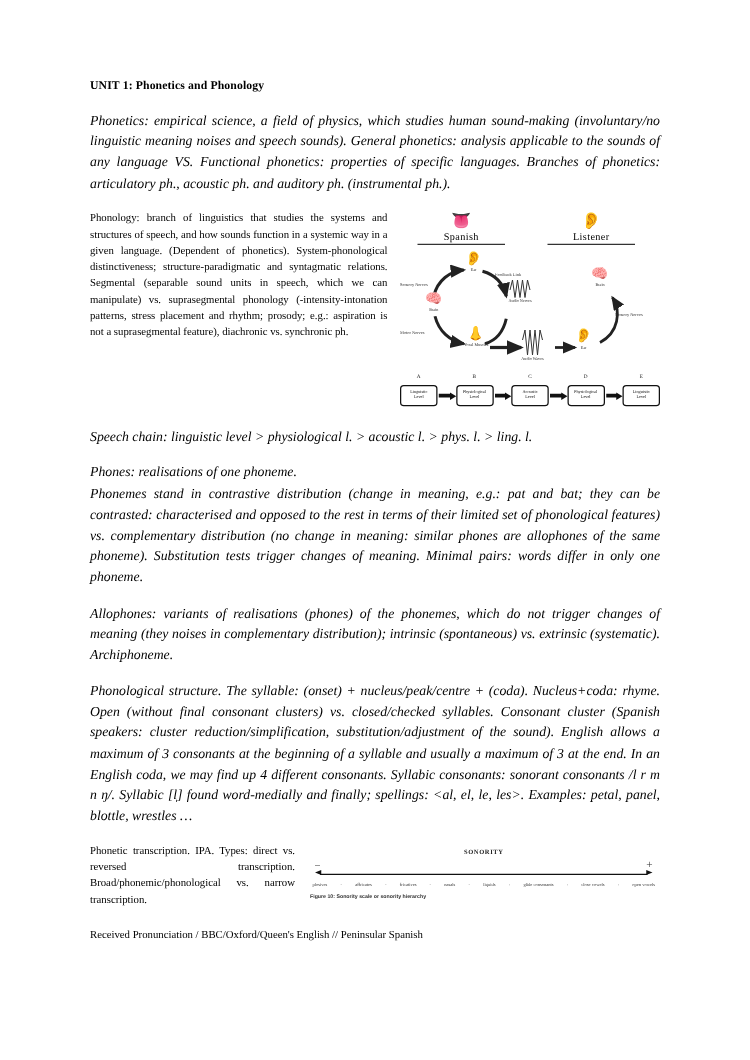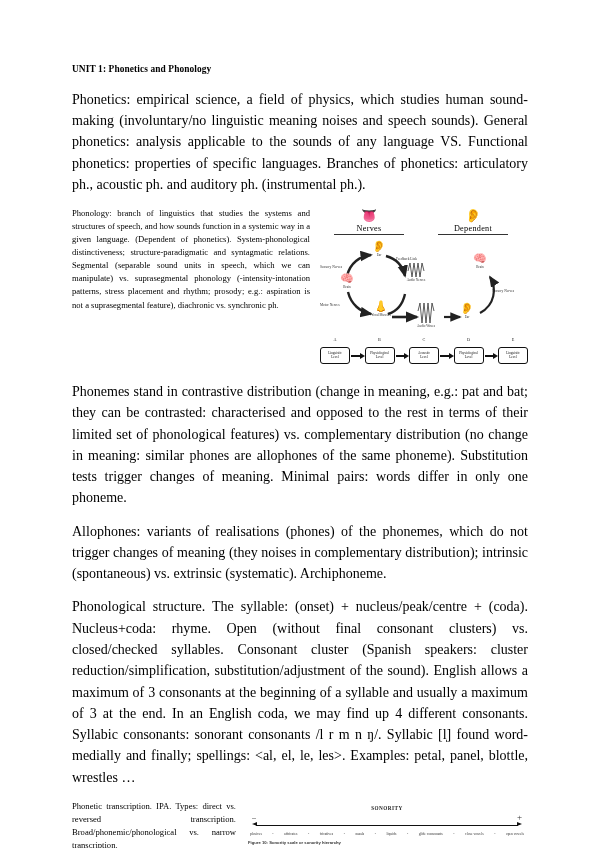--- a/index.html
+++ b/index.html
@@ -31,24 +31,25 @@
   }
   .doc-title {
     font-weight: bold;
     font-size: 9.4px;
     letter-spacing: 0.1px;
     margin: 0 0 13px 0;
     line-height: 1.25;
   }
   p.para {
     margin: 0 0 12px 0;
-    font-size: 14px;
+    font-size: 11px;
     line-height: 1.52;
     text-align: justify;
     text-justify: inter-word;
+    font-style: italic;
   }
   p.tight { margin-bottom: 0; }
   .italic-head {
     font-style: italic;
     font-size: 8.6px;
     line-height: 1.52;
     margin: 0;
   }
   
   .float-right-fig {
@@ -295,25 +296,25 @@
 
     <p class="para">Phonetics: empirical science, a field of physics, which studies human sound-making (involuntary/no linguistic meaning noises and speech sounds). General phonetics: analysis applicable to the sounds of any language VS. Functional phonetics: properties of specific languages. Branches of phonetics: articulatory ph., acoustic ph. and auditory ph. (instrumental ph.).</p>
 
     <div class="clearfix">
       <div class="float-right-fig">
         <div class="speech-chain">
 
           <div class="sc-headings">
             <div class="sc-head" style="left:14px; top:0;">
               <span class="glyph">👅</span>
-              <span class="lbl">Nerves</span>
+              <span class="lbl">Spanish</span>
             </div>
             <div class="sc-head" style="left:118px; top:0;">
               <span class="glyph">👂</span>
-              <span class="lbl">Dependent</span>
+              <span class="lbl">Listener</span>
             </div>
           </div>
 
           <div class="sc-stage">
             <svg class="sc-svg" width="208" height="92" viewBox="0 0 208 92">
               <defs>
                 <marker id="ah" markerWidth="6" markerHeight="6" refX="4.4" refY="2.2" orient="auto">
                   <path d="M0,0 L0,4.4 L5.2,2.2 z" fill="#222"></path>
                 </marker>
               </defs>
@@ -409,21 +410,23 @@
               </div>
             </div>
           </div>
 
         </div>
       </div>
 
       <p class="col-para">Phonology: branch of linguistics that studies the systems and structures of speech, and how sounds function in a systemic way in a given language. (Dependent of phonetics). System-phonological distinctiveness; structure-paradigmatic and syntagmatic relations. Segmental (separable sound units in speech, which we can manipulate) vs. suprasegmental phonology (-intensity-intonation patterns, stress placement and rhythm; prosody; e.g.: aspiration is not a suprasegmental feature), diachronic vs. synchronic ph.</p>
     </div>
 
-
+    <p class="para">Speech chain: linguistic level &gt; physiological l. &gt; acoustic l. &gt; phys. l. &gt; ling. l.</p>
+
+    <p class="para tight">Phones: realisations of one phoneme.</p>
     <p class="para">Phonemes stand in contrastive distribution (change in meaning, e.g.: pat and bat; they can be contrasted: characterised and opposed to the rest in terms of their limited set of phonological features) vs. complementary distribution (no change in meaning: similar phones are allophones of the same phoneme). Substitution tests trigger changes of meaning. Minimal pairs: words differ in only one phoneme.</p>
     <p class="para">Allophones: variants of realisations (phones) of the phonemes, which do not trigger changes of meaning (they noises in complementary distribution); intrinsic (spontaneous) vs. extrinsic (systematic). Archiphoneme.</p>
     <p class="para">Phonological structure. The syllable: (onset) + nucleus/peak/centre + (coda). Nucleus+coda: rhyme. Open (without final consonant clusters) vs. closed/checked syllables. Consonant cluster (Spanish speakers: cluster reduction/simplification, substitution/adjustment of the sound). English allows a maximum of 3 consonants at the beginning of a syllable and usually a maximum of 3 at the end. In an English coda, we may find up 4 different consonants. Syllabic consonants: sonorant consonants /l r m n ŋ/. Syllabic [l̩] found word-medially and finally; spellings: &lt;al, el, le, les&gt;. Examples: petal, panel, blottle, wrestles …</p>
 
     <div class="clearfix">
       <div class="sonority-wrap">
         <div class="sonority-fig">
           <div class="son-title">SONORITY</div>
           <div class="son-signs">
             <span class="son-minus">–</span>

